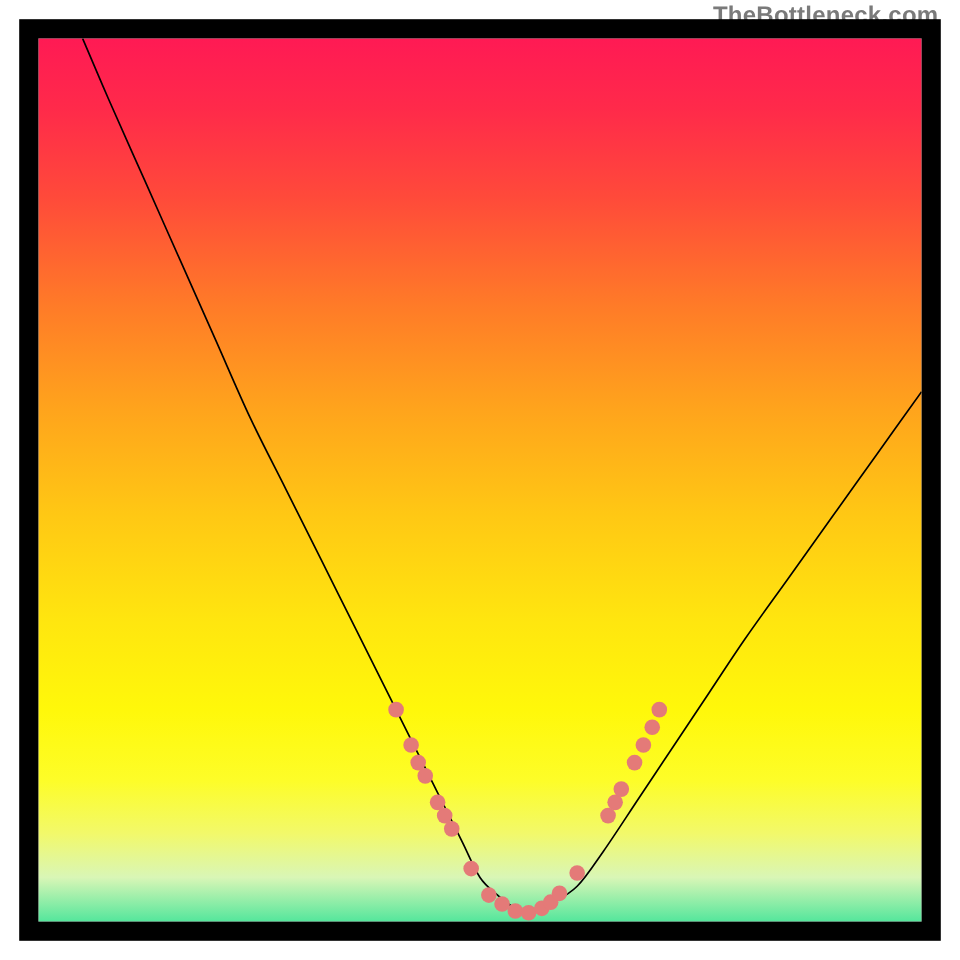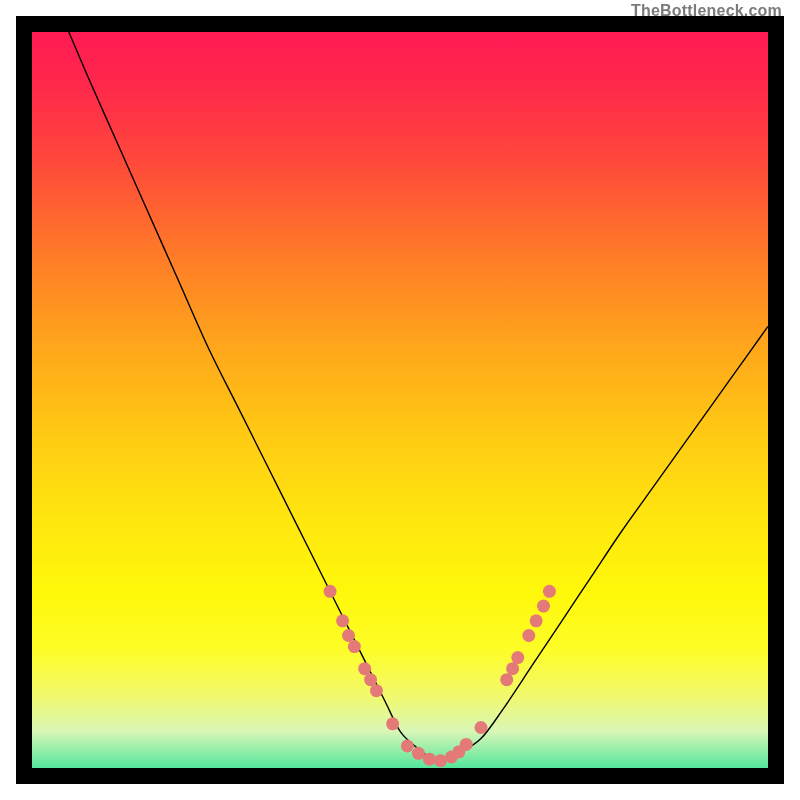--- a/index.html
+++ b/index.html
@@ -21,21 +21,21 @@
       #fdfd28 84%,
       #f2f96a 90%,
       #d9f6b6 95%,
       #54e69c 100%
     );
   }
   .attrib {
     position: absolute;
     top: 2px; right: 18px;
     font-family: Arial, Helvetica, sans-serif;
-    font-size: 16px;
+    font-size: 20px;
     font-weight: 600;
     color: #7a7a7a;
     letter-spacing: 0.2px;
   }
   .plot {
     position: absolute;
     left: 0; top: 0;
     width: 100%; height: 100%;
   }
   .curve {

